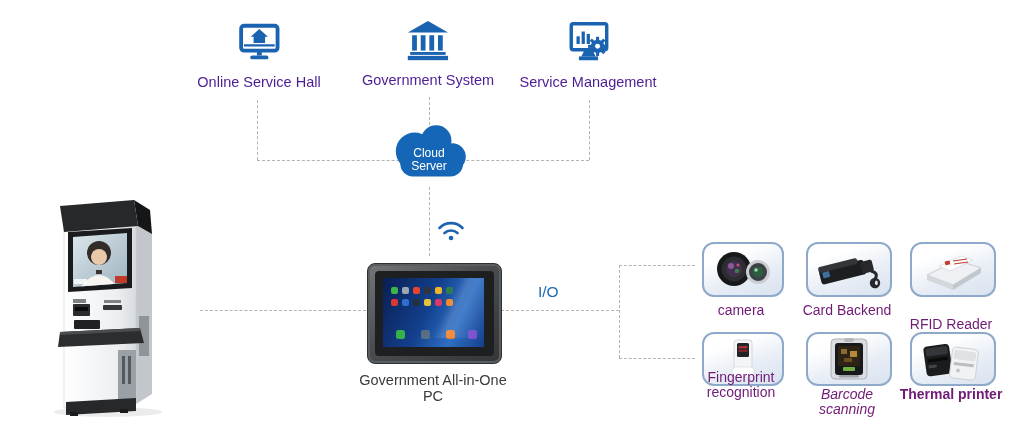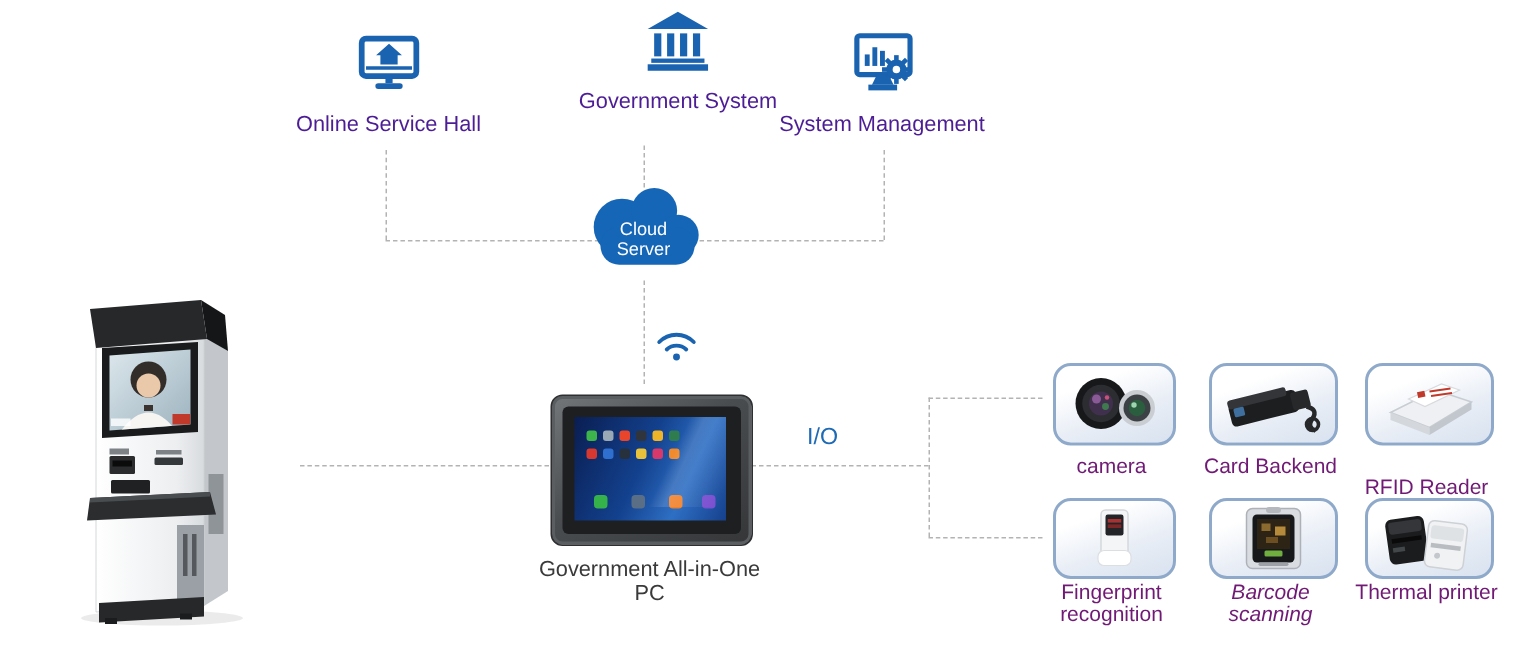--- a/index.html
+++ b/index.html
@@ -65,21 +65,21 @@
         <rect x="5" y="6" width="38" height="26" rx="3" fill="none" stroke="#1A63B0" stroke-width="4"></rect>
         <line x1="8" y1="26.5" x2="40" y2="26.5" stroke="#1A63B0" stroke-width="2.4"></line>
         <path d="M24 9.5 L33 17.5 L30 17.5 L30 24 L18 24 L18 17.5 L15 17.5 Z" fill="#1A63B0"></path>
         <rect x="21.5" y="32" width="5" height="5" fill="#1A63B0"></rect>
         <rect x="14.5" y="37" width="19" height="4" rx="2" fill="#1A63B0"></rect>
       </svg>
     </span>
     <div class="nlabel">Online Service Hall</div>
   </div>
 
-  <div class="top-node" style="left:428px;top:5px;margin-left:24px;">
+  <div class="top-node" style="left:428px;top:18px;">
     <span>
       <svg width="46" height="46" viewBox="0 0 48 48">
         <polygon points="24,3 45,15 3,15" fill="#1A63B0"></polygon>
         <rect x="7.5" y="18" width="5" height="16" fill="#1A63B0"></rect>
         <rect x="16.5" y="18" width="5" height="16" fill="#1A63B0"></rect>
         <rect x="25.5" y="18" width="5" height="16" fill="#1A63B0"></rect>
         <rect x="34.5" y="18" width="5" height="16" fill="#1A63B0"></rect>
         <rect x="5.5" y="35.5" width="37" height="3" fill="#1A63B0"></rect>
         <rect x="3" y="39.5" width="42" height="4.5" fill="#1A63B0"></rect>
       </svg>
@@ -105,21 +105,21 @@
             <rect x="-1.6" y="-10" width="3.2" height="4" transform="rotate(180)"></rect>
             <rect x="-1.6" y="-10" width="3.2" height="4" transform="rotate(225)"></rect>
             <rect x="-1.6" y="-10" width="3.2" height="4" transform="rotate(270)"></rect>
             <rect x="-1.6" y="-10" width="3.2" height="4" transform="rotate(315)"></rect>
           </g>
           <circle cx="0" cy="0" r="7" fill="#1A63B0"></circle>
           <circle cx="0" cy="0" r="2.6" fill="#ffffff"></circle>
         </g>
       </svg>
     </span>
-    <div class="nlabel">System Management</div>
+    <div class="nlabel">Service Management</div>
   </div>
 
   <div class="cloud-wrap">
     <svg width="90" height="70" viewBox="0 0 100 78">
       <g fill="#1566B6">
         <circle cx="34" cy="36" r="21"></circle>
         <circle cx="58" cy="24" r="17"></circle>
         <circle cx="76" cy="42" r="15"></circle>
         <rect x="18" y="36" width="70" height="28" rx="14"></rect>
       </g>
@@ -300,23 +300,23 @@
         <rect x="39" y="26" width="20" height="3" fill="#b9bdc1"></rect>
         <circle cx="44" cy="34" r="2" fill="#c4c8cc"></circle>
       </g>
     </svg>
   </div>
 
   <div class="plabel" style="left:741px;top:303px;">camera</div>
   <div class="plabel" style="left:847px;top:303px;">Card Backend</div>
   <div class="plabel" style="left:951px;top:303px;margin-top:14px;">RFID Reader</div>
 
-  <div class="plabel" style="left:741px;top:387px;">
+  <div class="plabel" style="left:741px;top:370px;">
     <div>Fingerprint</div>
     <div>recognition</div>
   </div>
   <div class="plabel" style="left:847px;top:387px;font-style:italic;">
     <div>Barcode</div>
     <div>scanning</div>
   </div>
-  <div class="plabel" style="left:951px;top:387px;">Thermal printer</div>
+  <div class="plabel" style="left:951px;top:387px;font-weight:bold;">Thermal printer</div>
 
 </div>
 
 </body></html>

